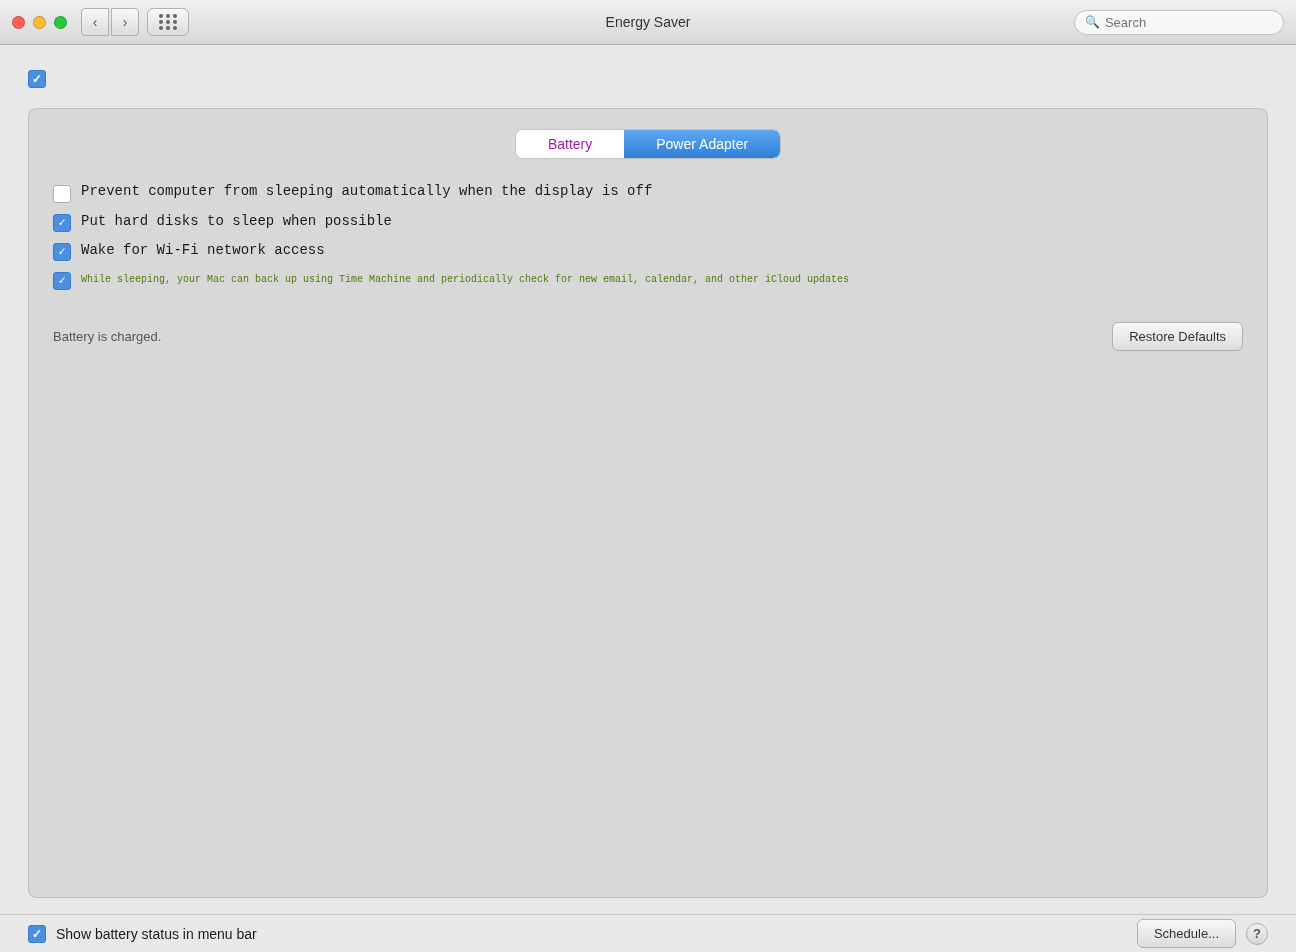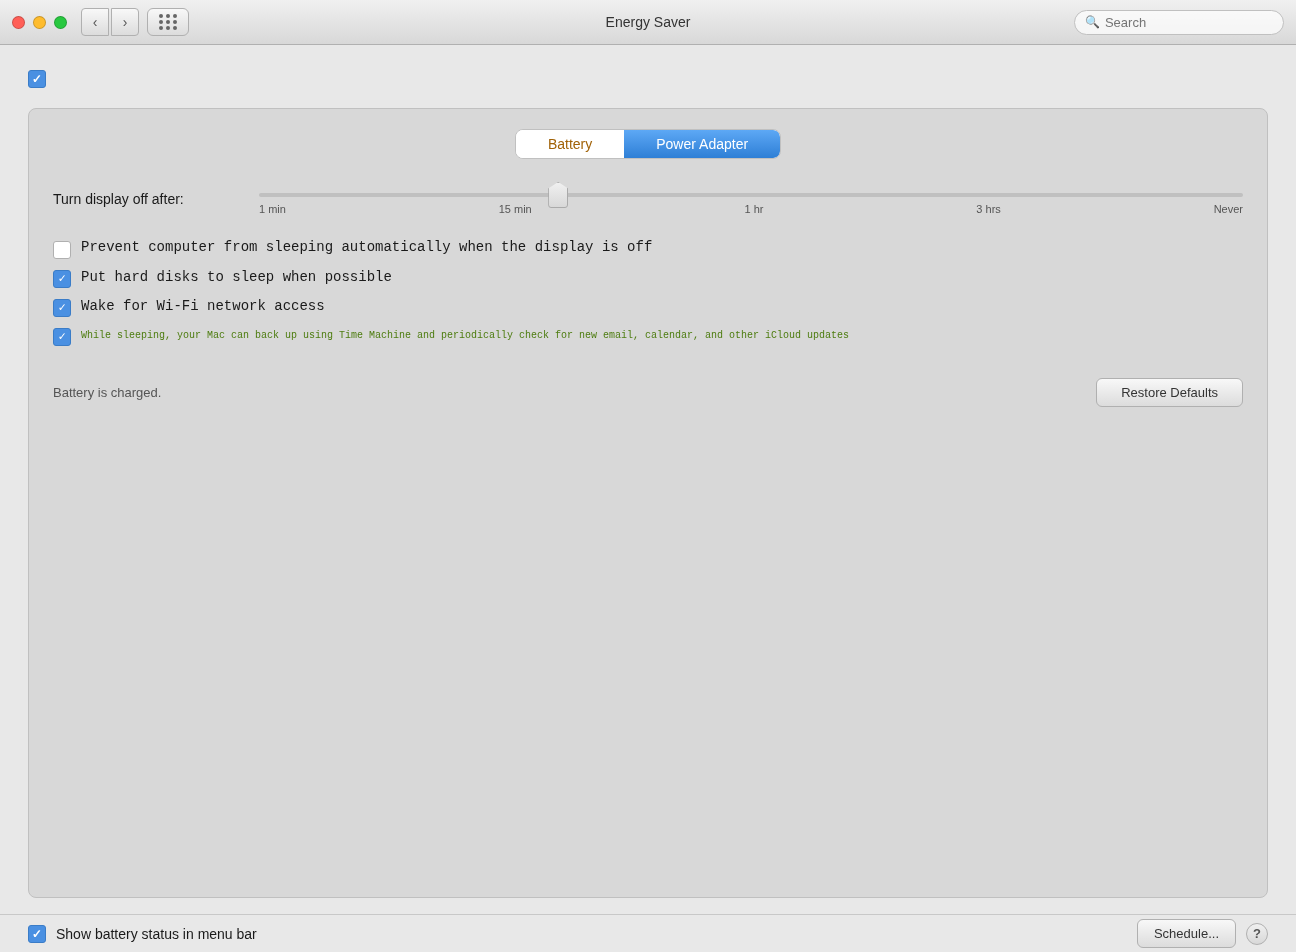--- a/index.html
+++ b/index.html
@@ -221,21 +221,21 @@
       padding: 6px 32px;
       font-size: 14px;
       font-weight: 500;
       cursor: pointer;
       border: none;
       outline: none;
     }
 
     .tab.inactive {
       background: white;
-      color: #a16207;
+      color: #a21caf;
       text-align: center;
     }
 
     .tab.active {
       background: linear-gradient(to bottom, #5da8f5, #2e7fd6);
       color: white;
       border-radius: 0 6px 6px 0;
     }
 
     
@@ -302,21 +302,21 @@
 
     .battery-status {
       font-size: 13px;
       color: #555;
     }
 
     .restore-btn {
       background: linear-gradient(to bottom, #f8f8f8, #dcdcdc);
       border: 1px solid #b0b0b0;
       border-radius: 6px;
-      padding: 6px 24px;
+      padding: 6px 16px;
       font-size: 13px;
       color: #333;
       cursor: pointer;
     }
 
     
     .bottom-bar {
       display: flex;
       align-items: center;
       justify-content: space-between;
@@ -434,35 +434,20 @@
 
   <div class="panel">
 
     <div class="tabs-row">
       <div class="tab-group">
         <button class="tab inactive">Battery</button>
         <button class="tab active">Power Adapter</button>
       </div>
     </div>
 
-    <div class="slider-section">
-      <div class="slider-row">
-        <span class="slider-label">Turn display off after:</span>
-        <div class="slider-full-container">
-          <input type="range" min="0" max="100" value="30" style="width: 100%;">
-          <div class="slider-labels-row">
-            <span>1 min</span>
-            <span>15 min</span>
-            <span>1 hr</span>
-            <span>3 hrs</span>
-            <span>Never</span>
-          </div>
-        </div>
-      </div>
-    </div>
 
     <div class="options-section">
 
       <div class="option-row">
         <div class="checkbox-empty"></div>
         <div>
           <div class="option-text">Prevent computer from sleeping automatically when the display is off</div>
         </div>
       </div>
 

